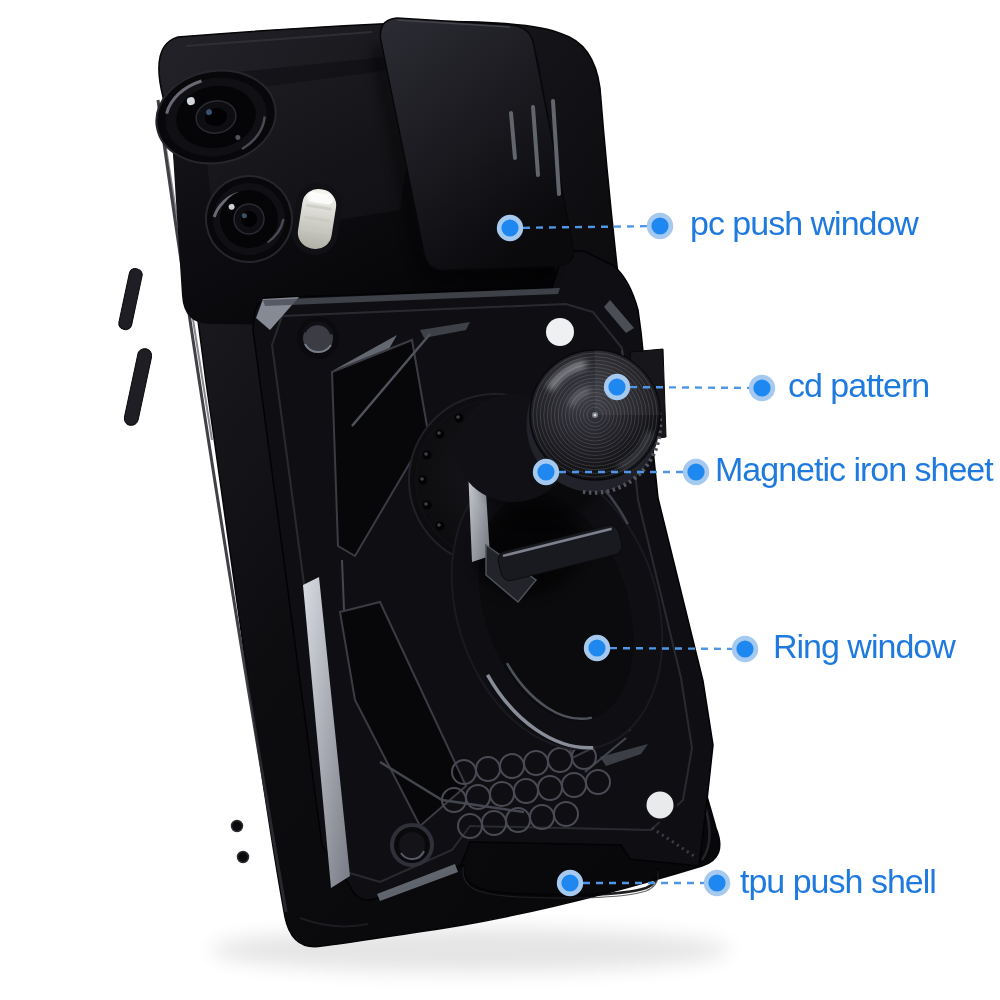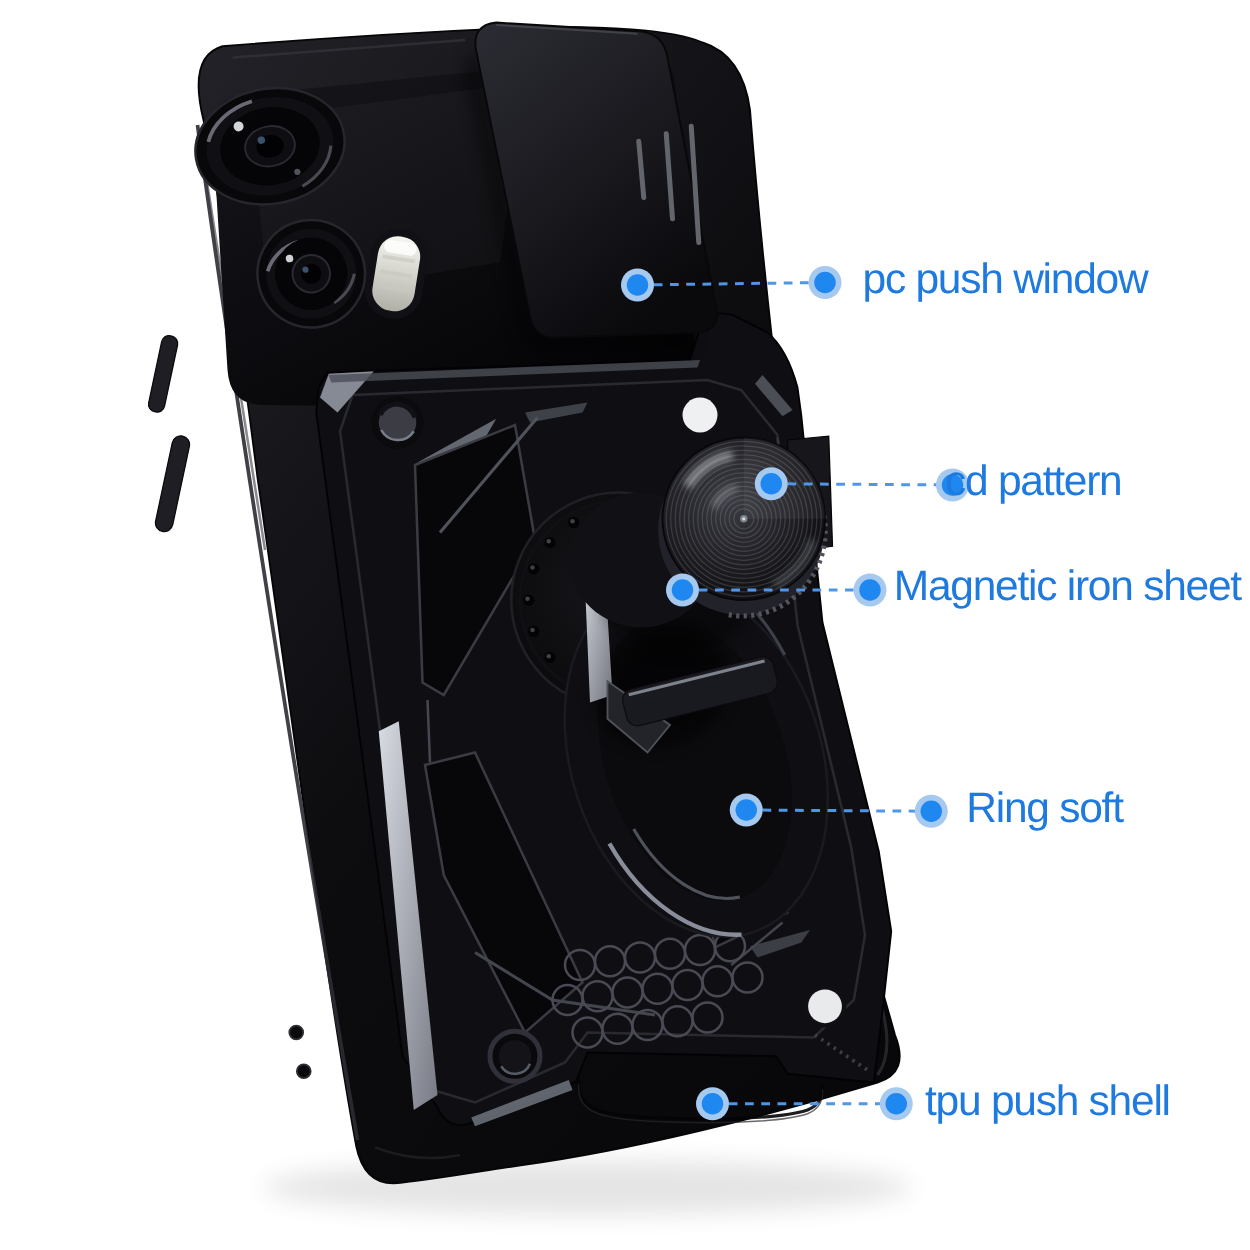--- a/index.html
+++ b/index.html
@@ -309,18 +309,18 @@
           <line x1="570" y1="883" x2="717" y2="883" stroke="#4f97e6" stroke-width="2.4" stroke-dasharray="7 6"></line>
           <circle cx="570" cy="883" r="13.2" fill="#a6c9ef"></circle>
           <circle cx="570" cy="883" r="8.6" fill="#1e87f0"></circle>
           <circle cx="717" cy="883" r="13.2" fill="#a6c9ef"></circle>
           <circle cx="717" cy="883" r="8.6" fill="#1e87f0"></circle>
         </g>
       </g>
 </svg>
 <div id="labels">
       <div class="callout-label" style="left: 690px; top: 225px; color: rgb(30, 122, 222);">pc push window</div>
-      <div class="callout-label" style="left: 756px; top: 387px; color: rgb(30, 122, 222); text-align: right;">cd pattern</div>
+      <div class="callout-label" style="left: 788px; top: 387px; color: rgb(30, 122, 222); text-align: right;">cd pattern</div>
       <div class="callout-label" style="left: 715px; top: 471px; color: rgb(30, 122, 222);">Magnetic iron sheet</div>
-      <div class="callout-label" style="left: 773px; top: 648px; color: rgb(30, 122, 222);">Ring soft</div>
+      <div class="callout-label" style="left: 773px; top: 648px; color: rgb(30, 122, 222);">Ring window</div>
       <div class="callout-label" style="left: 740px; top: 883px; color: rgb(30, 122, 222);">tpu push shell</div>
     </div>
 </div>
 
 </body></html>

